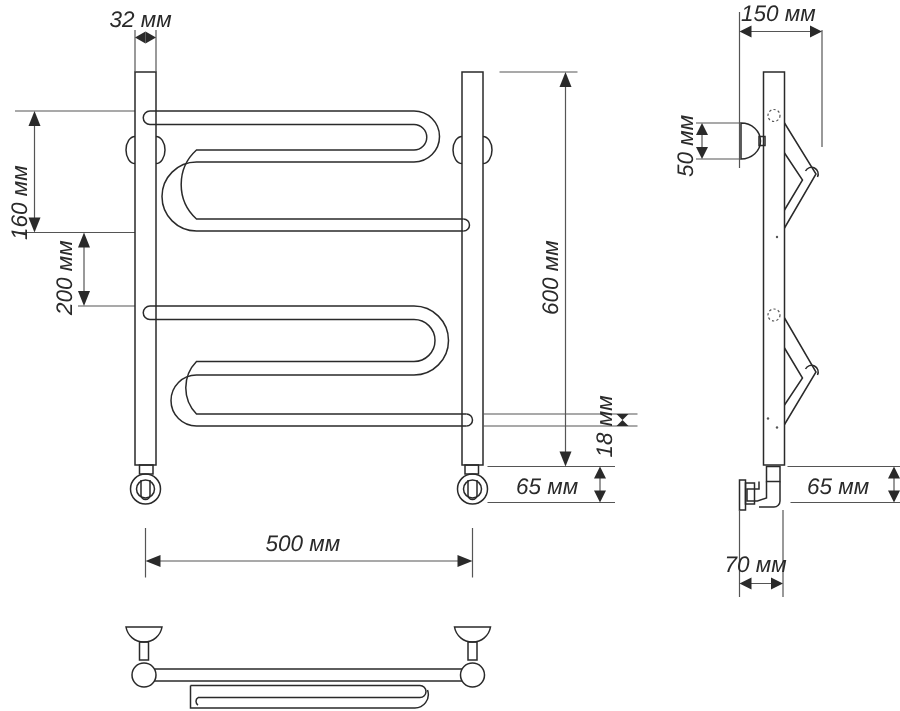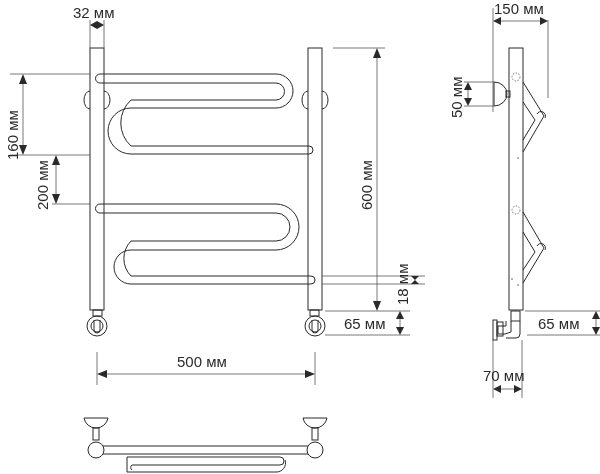--- a/index.html
+++ b/index.html
@@ -1,17 +1,17 @@
 <!DOCTYPE html>
 <html><head>
   <meta charset="utf-8">
   <style>
     html, body { margin: 0; padding: 0; background: #ffffff; }
     body { width: 600px; height: 474px; overflow: hidden; }
-    #canvas { position: absolute; left: 0; top: 0; width: 600px; height: 334px; }
+    #canvas { position: absolute; left: 0; top: 0; width: 600px; height: 334px; font-style: italic; }
     svg { display: block; }
     .ln { stroke: #2a2a2a; stroke-width: 1; fill: none; }
     .thin { stroke: #555; stroke-width: 0.8; fill: none; }
     .pipe { stroke: #2a2a2a; stroke-width: 1; fill: #ffffff; }
     .dim-text { font-family: "Liberation Sans", sans-serif; font-size: 15px; fill: #2a2a2a; }
     .arrow { fill: #2a2a2a; }
     .dot { fill: #555; }
   </style>
 </head>
 <body>

